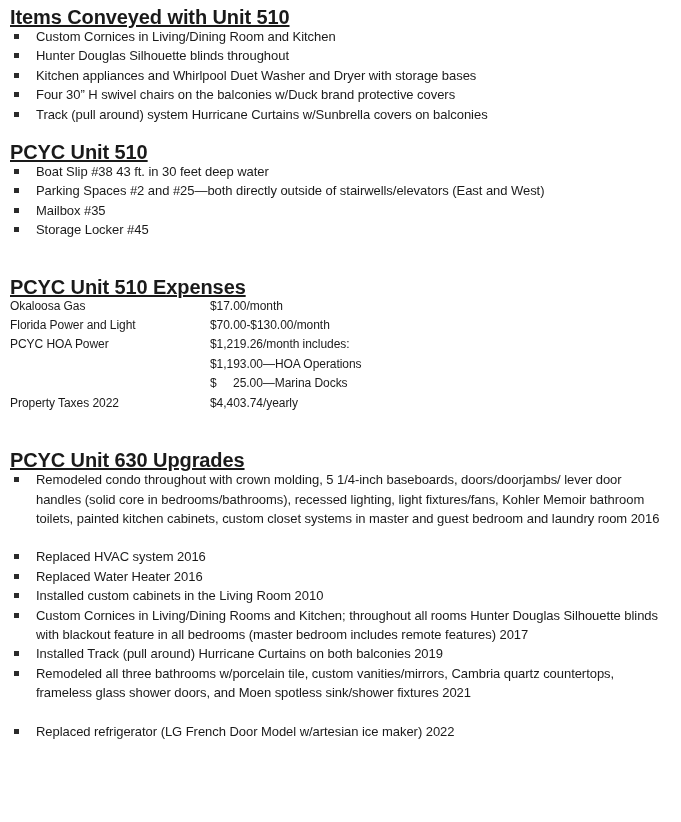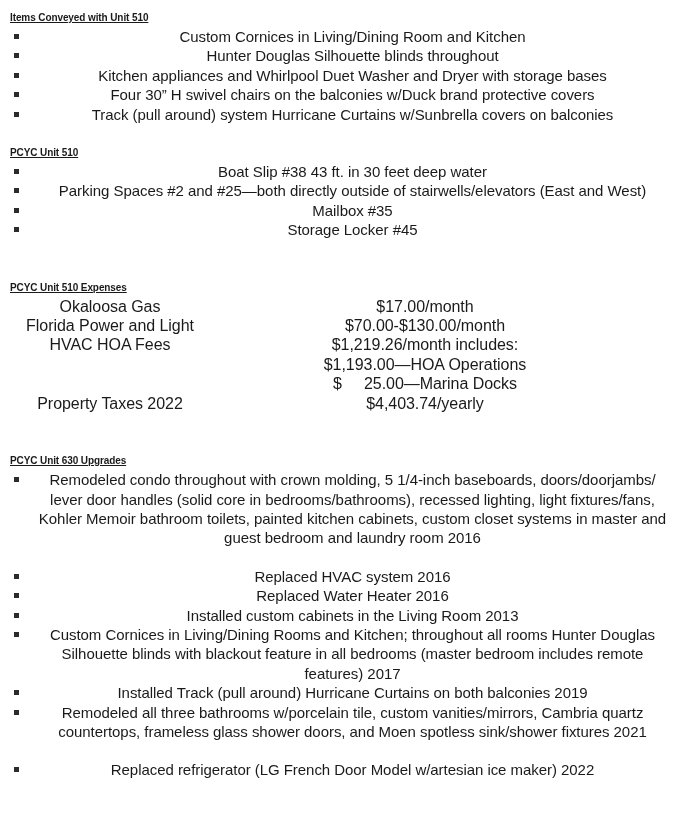--- a/index.html
+++ b/index.html
@@ -20,46 +20,45 @@
     height: 822px;
     padding: 0;
     box-sizing: border-box;
   }
   .content {
     padding: 8px 12px 0 10px;
   }
 
   
   .section-heading {
-    font-size: 10px;
+    font-size: 20px;
     font-weight: bold;
     text-decoration: underline;
     text-underline-offset: 1px;
     line-height: 19px;
     margin: 0;
     letter-spacing: -0.1px;
   }
   .gap-1 { height: 19px; }
   .gap-2 { height: 38px; }
 
   
   ul.bullets {
     list-style: none;
     margin: 0;
     padding: 0;
   }
   ul.bullets > li {
     position: relative;
     padding-left: 26px;
     margin-left: 0;
-    font-size: 15px;
+    font-size: 13px;
     line-height: 19.4px;
     letter-spacing: -0.05px;
     max-width: 645px;
-    text-align: center;
   }
   ul.bullets > li .bullet-mark {
     position: absolute;
     left: 4px;
     top: 7px;
     width: 5px;
     height: 5px;
     background: #2b2b2b;
     display: block;
   }
@@ -67,27 +66,26 @@
     margin-top: 19px;
   }
 
   
   .expense-table {
     border-collapse: collapse;
     margin: 0;
     padding: 0;
   }
   .expense-table td {
-    font-size: 16px;
+    font-size: 12px;
     line-height: 19.4px;
     padding: 0;
     vertical-align: top;
     letter-spacing: -0.05px;
     white-space: pre;
-    text-align: center;
   }
   .expense-table td.label-col {
     width: 200px;
     padding-right: 0;
   }
   .expense-table td.value-col {
     width: 430px;
     margin-left: 36px;
   }
 </style>
@@ -129,21 +127,21 @@
         <tbody>
           <tr>
             <td class="label-col">Okaloosa Gas</td>
             <td class="value-col">$17.00/month</td>
           </tr>
           <tr>
             <td class="label-col">Florida Power and Light</td>
             <td class="value-col">$70.00-$130.00/month</td>
           </tr>
           <tr>
-            <td class="label-col">HVAC HOA Fees</td>
+            <td class="label-col">PCYC HOA Power</td>
             <td class="value-col">$1,219.26/month includes:</td>
           </tr>
           <tr>
             <td class="label-col"></td>
             <td class="value-col">$1,193.00—HOA Operations</td>
           </tr>
           <tr>
             <td class="label-col"></td>
             <td class="value-col">$     25.00—Marina Docks</td>
           </tr>
@@ -156,21 +154,21 @@
     </div>
 
     <div class="gap-2"></div>
 
     <div>
       <div class="section-heading">PCYC Unit 630 Upgrades</div>
       <ul class="bullets">
         <li><span class="bullet-mark"></span><span>Remodeled condo throughout with crown molding, 5 1/4-inch baseboards, doors/doorjambs/ lever door handles (solid core in bedrooms/bathrooms), recessed lighting, light fixtures/fans, Kohler Memoir bathroom toilets, painted kitchen cabinets, custom closet systems in master and guest bedroom and laundry room 2016</span></li>
         <li class="spaced-before"><span class="bullet-mark"></span><span>Replaced HVAC system 2016</span></li>
         <li><span class="bullet-mark"></span><span>Replaced Water Heater 2016</span></li>
-        <li><span class="bullet-mark"></span><span>Installed custom cabinets in the Living Room 2013</span></li>
+        <li><span class="bullet-mark"></span><span>Installed custom cabinets in the Living Room 2010</span></li>
         <li><span class="bullet-mark"></span></li>
         <li><span class="bullet-mark"></span><span>Custom Cornices in Living/Dining Rooms and Kitchen; throughout all rooms Hunter Douglas Silhouette blinds with blackout feature in all bedrooms (master bedroom includes remote features) 2017</span></li>
         <li><span class="bullet-mark"></span><span>Installed Track (pull around) Hurricane Curtains on both balconies 2019</span></li>
         <li><span class="bullet-mark"></span><span>Remodeled all three bathrooms w/porcelain tile, custom vanities/mirrors, Cambria quartz countertops, frameless glass shower doors, and Moen spotless sink/shower fixtures 2021</span></li>
         <li class="spaced-before"><span class="bullet-mark"></span><span>Replaced refrigerator (LG French Door Model w/artesian ice maker)    2022</span></li>
       </ul>
     </div>
 
   </div>
 </div>

